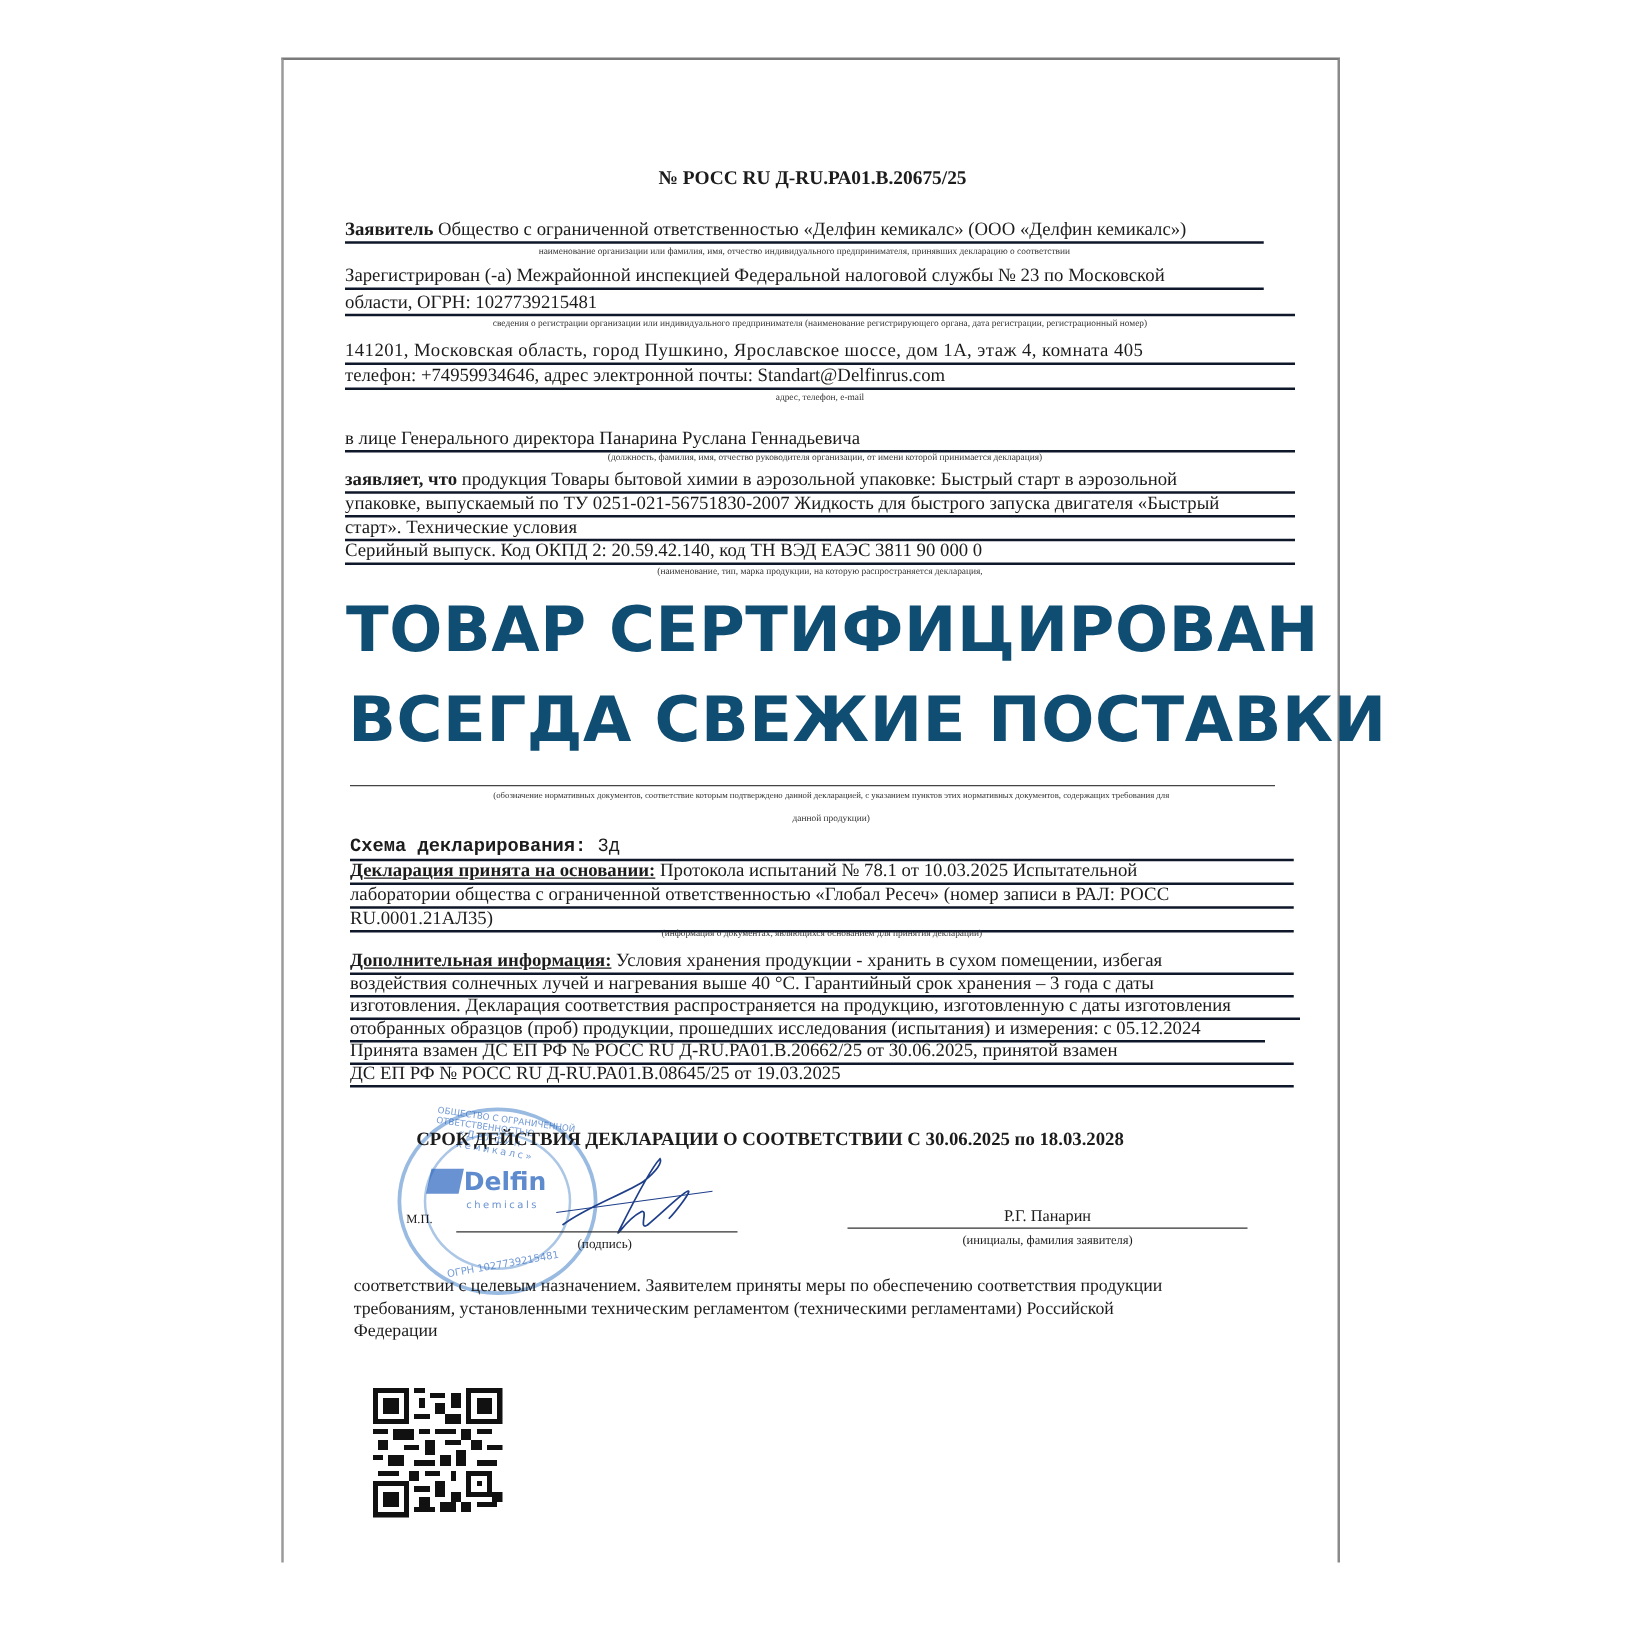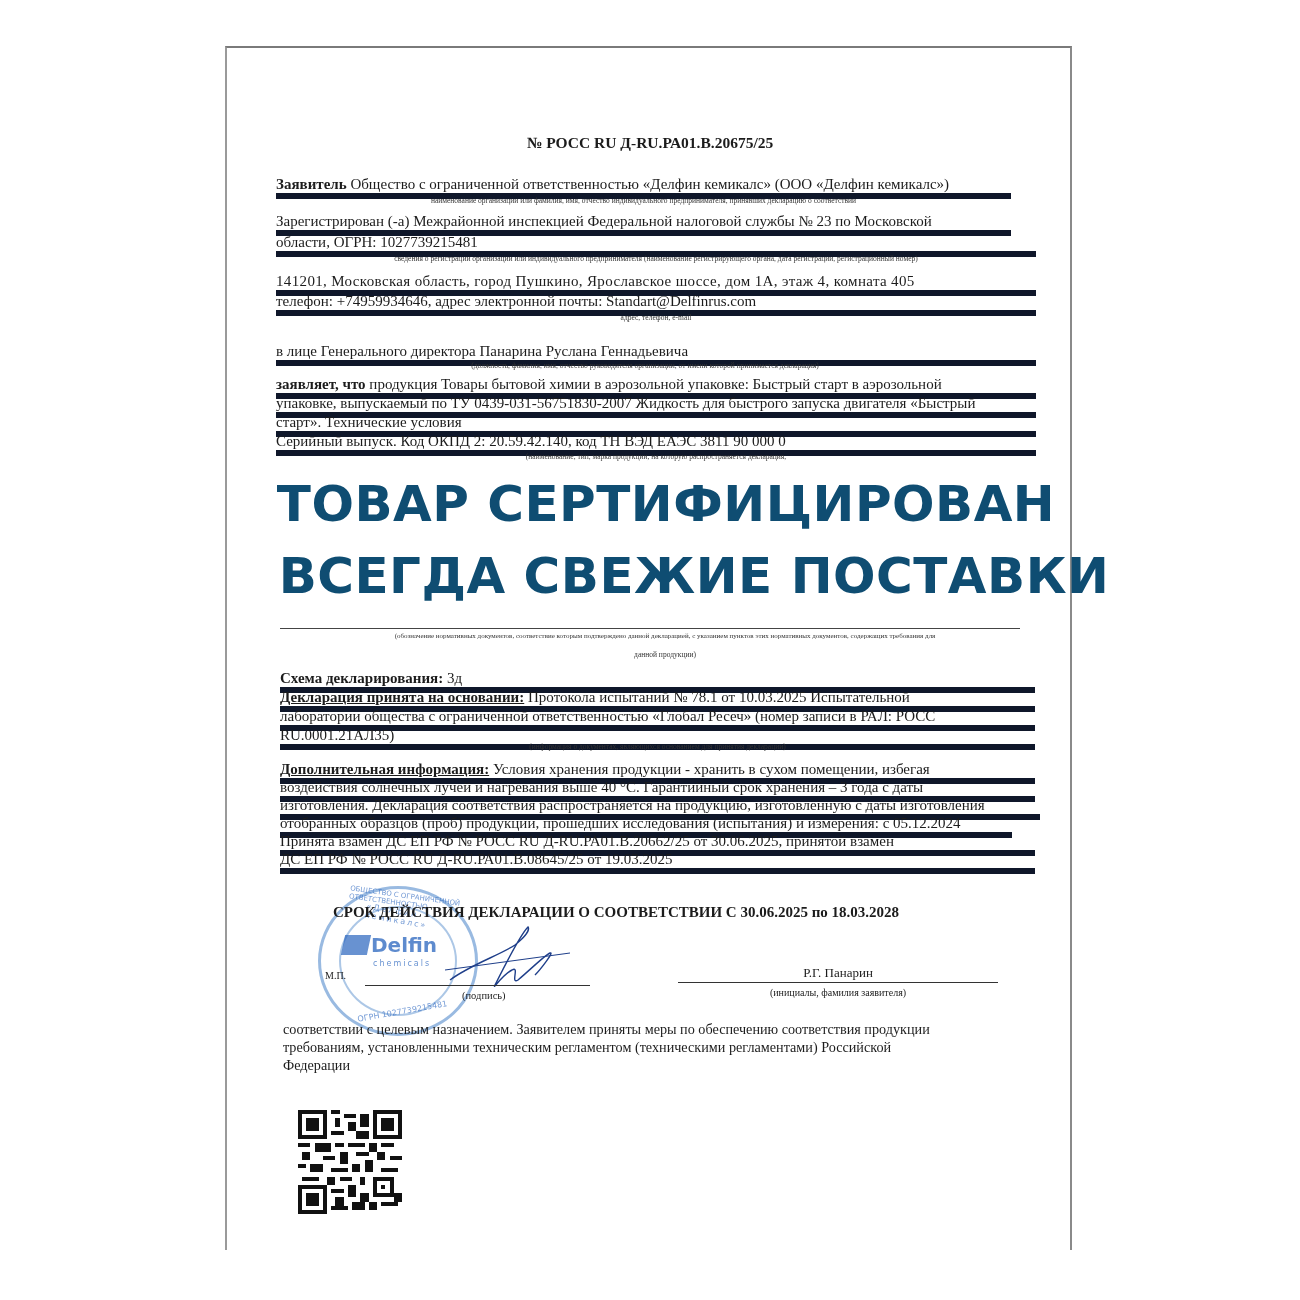--- a/index.html
+++ b/index.html
@@ -11,21 +11,21 @@
       position: absolute; left: 225px; top: 46px; width: 847px; height: 1204px;
       border-top: 2px solid #7a7a7a; border-left: 2px solid #9a9a9a; border-right: 2px solid #8a8a8a;
       box-sizing: border-box; background: #fff;
     }
     .abs { position: absolute; }
     .title {
       left: 0; width: 100%; top: 132px; text-align: center; font-weight: bold; font-size: 15.5px;
     }
     .line {
       position: absolute; font-size: 15px; white-space: nowrap; line-height: 18px;
-      border-bottom: 6px solid #0f172a; padding-bottom: 0px;
+      border-bottom: 2px solid #0f172a; padding-bottom: 0px;
     }
     .line b { font-weight: bold; }
     .cap {
       position: absolute; font-size: 7.5px; white-space: nowrap; color: #333; text-align: center;
     }
     .ul { text-decoration: underline; }
     .banner {
       position: absolute; left: 0; width: 1300px; text-align: center;
       font-family: "DejaVu Sans", sans-serif; font-weight: bold; color: #0f4d72;
       font-size: 50px; letter-spacing: 0.5px; line-height: 62px; margin-left: 16px;
@@ -70,36 +70,36 @@
 
 <div class="line" style="left:276px;top:212px;width:735px;">Зарегистрирован (-а) Межрайонной инспекцией Федеральной налоговой службы № 23 по Московской</div>
 <div class="line" style="left:276px;top:233px;width:760px;">области, ОГРН: 1027739215481</div>
 <div class="cap" style="left:276px;width:760px;top:254px;">сведения о регистрации организации или индивидуального предпринимателя (наименование регистрирующего органа, дата регистрации, регистрационный номер)</div>
 
 <div class="line" style="left:276px;top:272px;width:760px;letter-spacing:0.35px;">141201, Московская область, город Пушкино, Ярославское шоссе, дом 1А, этаж 4, комната 405</div>
 <div class="line" style="left:276px;top:292px;width:760px;">телефон: +74959934646, адрес электронной почты: Standart@Delfinrus.com</div>
 <div class="cap" style="left:276px;width:760px;top:313px;">адрес, телефон, e-mail</div>
 
 <div class="line" style="left:276px;top:342px;width:760px;">в лице Генерального директора Панарина Руслана Геннадьевича</div>
-<div class="cap" style="left:265px;width:760px;top:361px;">(должность, фамилия, имя, отчество руководителя организации, от имени которой принимается декларация)</div>
+<div class="cap" style="left:280px;width:760px;top:361px;">(должность, фамилия, имя, отчество руководителя организации, от имени которой принимается декларация)</div>
 
 <div class="line" style="left:276px;top:375px;width:760px;"><b>заявляет, что</b> <span>продукция Товары бытовой химии в аэрозольной упаковке: Быстрый старт в аэрозольной</span></div>
-<div class="line" style="left:276px;top:394px;width:760px;">упаковке, выпускаемый по ТУ 0439-031-56751830-2007 Жидкость для быстрого запуска двигателя «Быстрый</div>
+<div class="line" style="left:276px;top:394px;width:760px;">упаковке, выпускаемый по ТУ 0251-021-56751830-2007 Жидкость для быстрого запуска двигателя «Быстрый</div>
 <div class="line" style="left:276px;top:413px;width:760px;">старт». Технические условия</div>
 <div class="line" style="left:276px;top:432px;width:760px;">Серийный выпуск. Код ОКПД 2: 20.59.42.140, код ТН ВЭД ЕАЭС 3811 90 000 0</div>
 <div class="cap" style="left:276px;width:760px;top:452px;">(наименование, тип, марка продукции, на которую распространяется декларация,</div>
 
 <div class="banner" style="top:473px;">ТОВАР СЕРТИФИЦИРОВАН</div>
 <div class="banner" style="top:545px;padding-left:28px;">ВСЕГДА СВЕЖИЕ ПОСТАВКИ</div>
 
 <div class="sig-line" style="left:280px;top:628px;width:740px;border-bottom:1px solid #444;"></div>
 <div class="cap" style="left:270px;width:790px;top:632px;font-size:7px;">(обозначение нормативных документов, соответствие которым подтверждено данной декларацией, с указанием пунктов этих нормативных документов, содержащих требования для</div>
 <div class="cap" style="left:270px;width:790px;top:650px;">данной продукции)</div>
 
-<div class="line" style="left:280px;top:669px;width:755px;"><b>Схема декларирования:</b> <span>3д</span></div>
+<div class="line" style="left:280px;top:669px;width:755px;font-family:Liberation Mono, monospace;"><b>Схема декларирования:</b> <span>3д</span></div>
 
 <div class="line" style="left:280px;top:688px;width:755px;"><b class="ul">Декларация принята на основании:</b> <span>Протокола испытаний № 78.1 от 10.03.2025 Испытательной</span></div>
 <div class="line" style="left:280px;top:707px;width:755px;">лаборатории общества с ограниченной ответственностью «Глобал Ресеч» (номер записи в РАЛ: РОСС</div>
 <div class="line" style="left:280px;top:726px;width:755px;">RU.0001.21АЛ35)</div>
 <div class="cap" style="left:280px;width:755px;top:742px;">(информация о документах, являющихся основанием для принятия декларации)</div>
 
 <div class="line" style="left:280px;top:760px;width:755px;"><b class="ul">Дополнительная информация:</b> <span>Условия хранения продукции - хранить в сухом помещении, избегая</span></div>
 <div class="line" style="left:280px;top:778px;width:755px;">воздействия солнечных лучей и нагревания выше 40 °С. Гарантийный срок хранения – 3 года с даты</div>
 <div class="line" style="left:280px;top:796px;width:760px;">изготовления. Декларация соответствия распространяется на продукцию, изготовленную с даты изготовления</div>
 <div class="line" style="left:280px;top:814px;width:732px;">отобранных образцов (проб) продукции, прошедших исследования (испытания) и измерения: с 05.12.2024</div>

